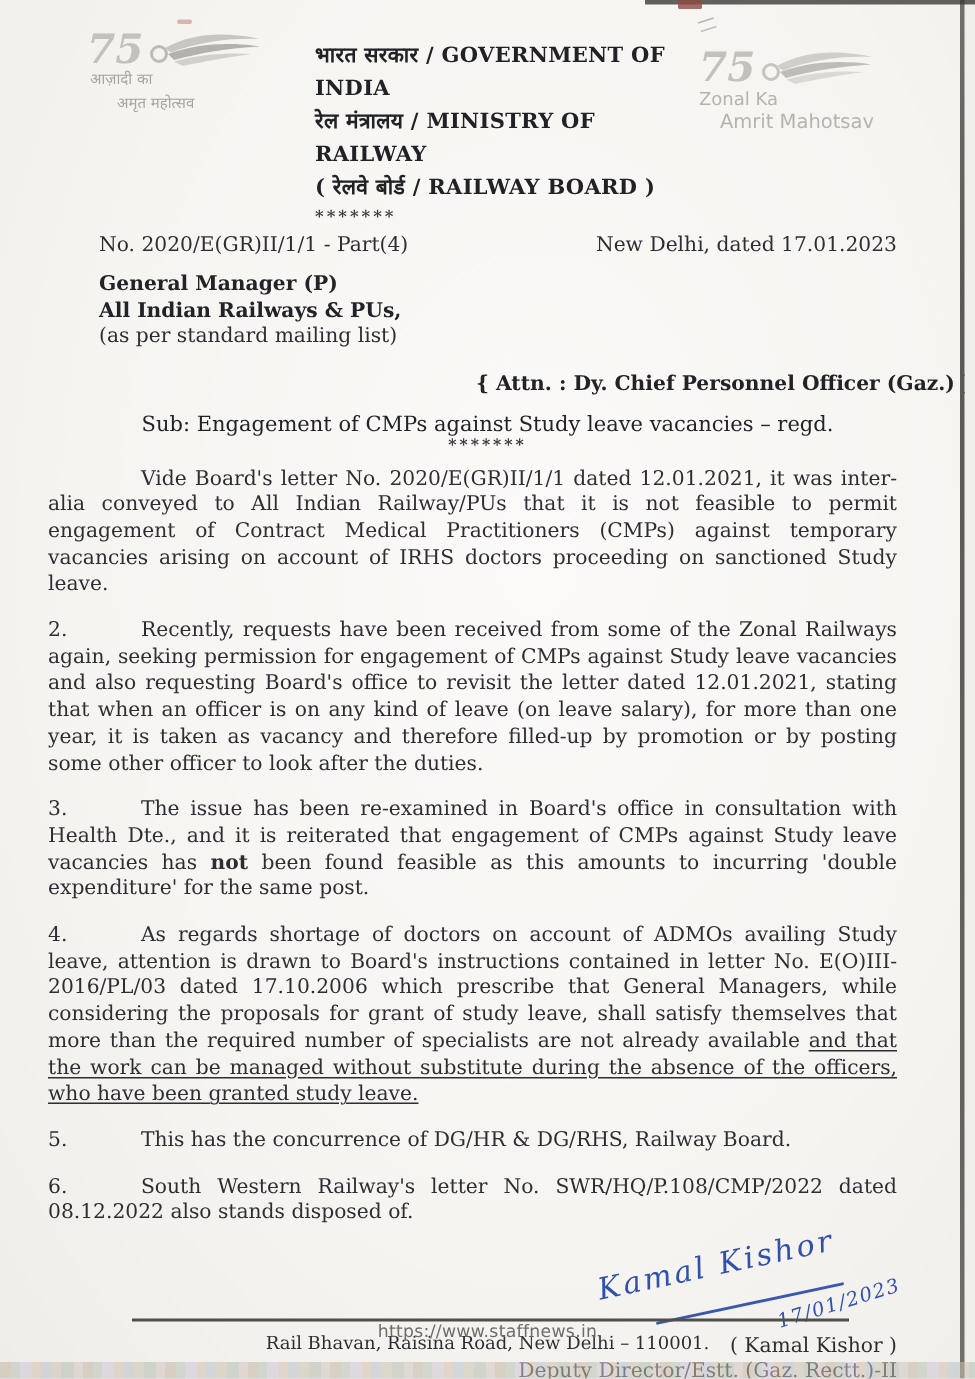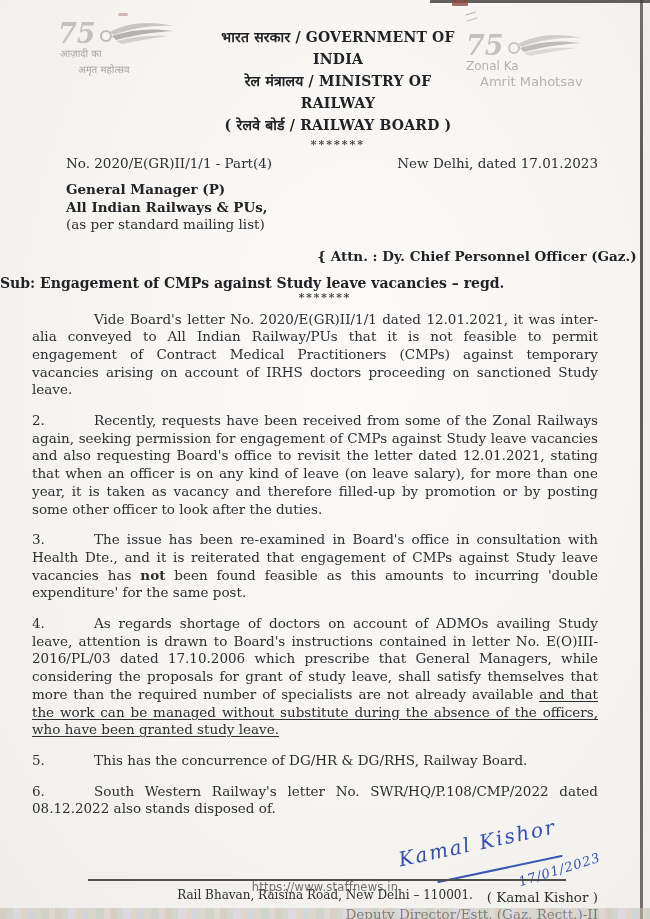--- a/index.html
+++ b/index.html
@@ -29,30 +29,30 @@
   .logo{color:#aeaca9;}
   .logo-left{width:152px;}
   .logo-right{width:158px;padding-top:12px;}
   .logo-top{display:flex;align-items:flex-end;gap:2px;}
   .logo-numeral{font-style:italic;font-weight:bold;font-size:27px;line-height:24px;color:#c3c1be;font-family:"DejaVu Serif",serif;}
   .logo-caption{font-size:10px;line-height:16px;color:#a6a4a1;}
   .logo-left .logo-caption{padding-left:2px;}
   .logo-left .cap2{padding-left:20px;}
   .logo-right .logo-caption{font-family:"DejaVu Sans","Liberation Sans",sans-serif;font-size:12px;color:#b5b3b0;}
   .logo-right .cap2{padding-left:14px;font-size:13px;}
-  .head-center{flex:1;text-align:center;padding-top:6px;}
+  .head-center{flex:1;text-align:left;padding-top:6px;}
   .head-line{font-weight:bold;font-size:14px;line-height:22px;letter-spacing:.2px;color:#222126;}
   .head-stars{font-weight:bold;font-size:11px;letter-spacing:2px;color:#3a393e;margin-top:2px;}
   
   .ref-row{display:flex;justify-content:space-between;margin:4px 52px 0 66px;font-size:13.5px;}
   
   .addr{margin:10px 52px 0 66px;font-size:13.5px;line-height:17.5px;}
   .b{font-weight:bold;color:#232227;}
   .attn{margin-top:14px;text-align:right;font-weight:bold;font-size:13.5px;color:#232227;}
-  .subject{margin-top:11px;font-weight:bold;font-size:14px;color:#232227;}
+  .subject{margin-top:11px;text-align:center;font-weight:normal;font-size:14px;color:#232227;}
   .sub-stars{text-align:center;font-weight:bold;font-size:10.5px;letter-spacing:2px;color:#3a393e;margin-top:0;}
   
   .letter-body{margin:8px 52px 0 32px;}
   .para{margin:0 0 13px 0;font-size:13.5px;line-height:17.7px;text-align:justify;}
   .para.indent{text-indent:62px;}
   .para-num{display:inline-block;width:62px;text-indent:0;}
   .seg-bold{font-weight:bold;}
   .seg-underline{text-decoration:underline;text-underline-offset:2px;}
   
   .sig-hand{position:relative;height:56px;margin-right:40px;}

